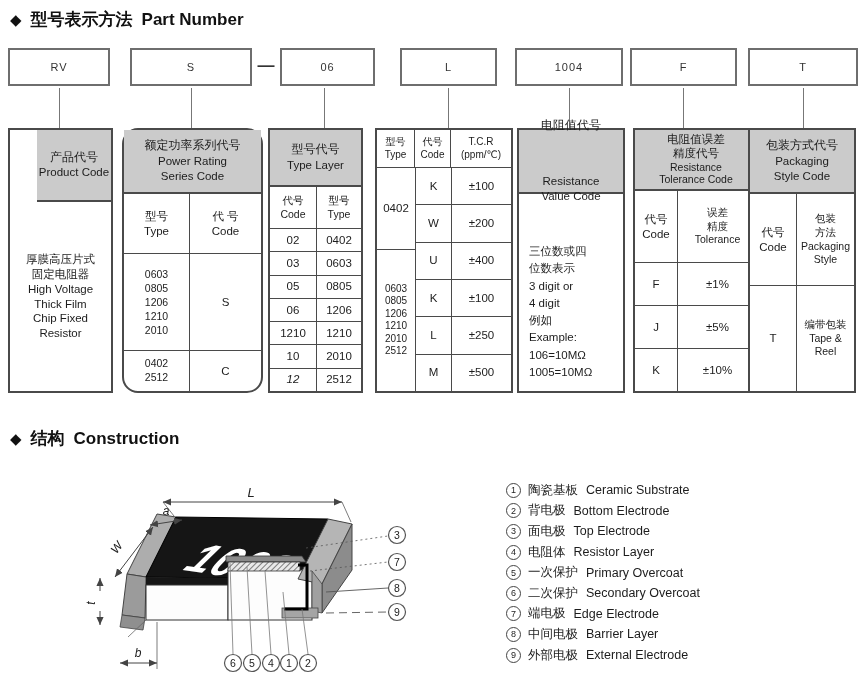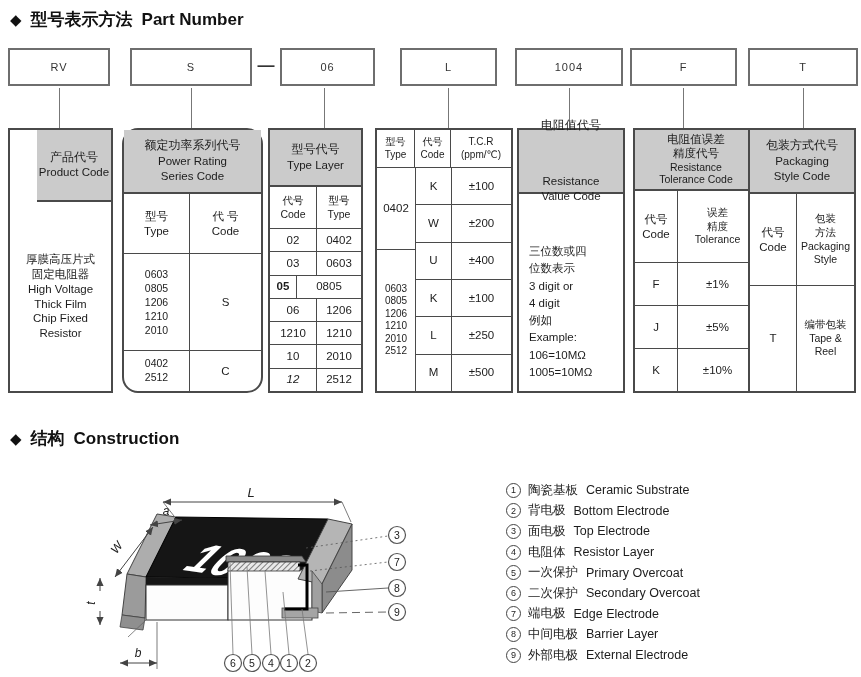--- a/index.html
+++ b/index.html
@@ -118,21 +118,21 @@
     </div>
     <div class="row grow bb">
       <div class="cell br" style="width:47px;">02</div>
       <div class="cell grow">0402</div>
     </div>
     <div class="row grow bb">
       <div class="cell br" style="width:47px;">03</div>
       <div class="cell grow">0603</div>
     </div>
     <div class="row grow bb">
-      <div class="cell br" style="width:27px;font-weight:bold;">05</div>
+      <div class="cell br" style="width:47px;">05</div>
       <div class="cell grow">0805</div>
     </div>
     <div class="row grow bb">
       <div class="cell br" style="width:47px;">06</div>
       <div class="cell grow">1206</div>
     </div>
     <div class="row grow bb">
       <div class="cell br" style="width:47px;">1210</div>
       <div class="cell grow">1210</div>
     </div>

